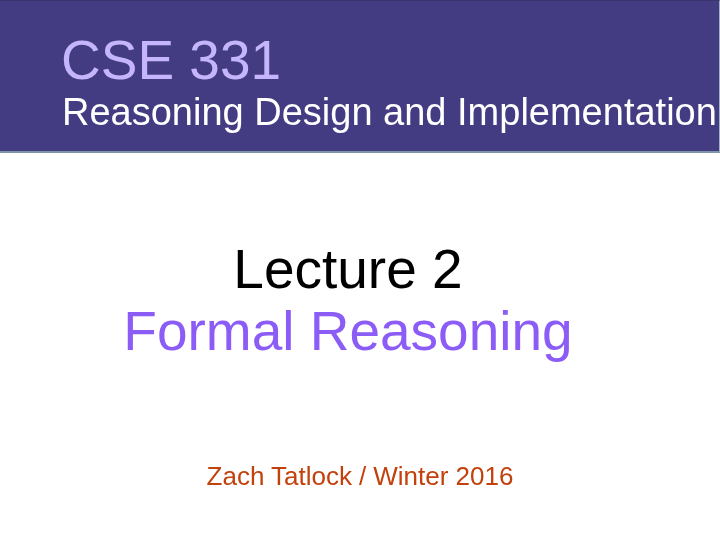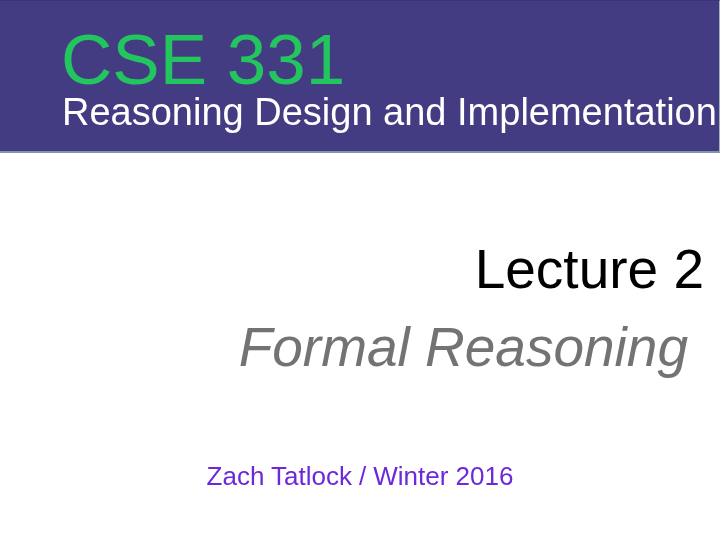--- a/index.html
+++ b/index.html
@@ -42,23 +42,23 @@
     top: 0;
     right: 0;
     height: 100%;
   }
 
   .course-code {
     position: absolute;
     left: 0;
     top: 30px;
     margin: 0;
-    color: #22c55e;
+    color: #c4b5fd;
     font-family: "Liberation Sans", sans-serif;
-    font-size: 71px;
+    font-size: 55px;
     font-weight: 400;
     line-height: 58px;
     letter-spacing: 0px;
     white-space: nowrap;
   }
 
   .course-subtitle {
     position: absolute;
     left: 1px;
     top: 90px;
@@ -68,56 +68,55 @@
     font-size: 38px;
     font-weight: 400;
     line-height: 42px;
     letter-spacing: 0px;
     white-space: nowrap;
   }
 
   
   .lecture-block {
     position: absolute;
-    left: 8px;
+    left: 0;
     top: 238px;
     width: 696px;
-    text-align: right;
+    text-align: center;
   }
 
   .lecture-number {
     margin: 0;
     color: #000000;
     font-family: "Liberation Sans", sans-serif;
     font-size: 55px;
     font-weight: 400;
     font-style: normal;
     line-height: 62px;
     white-space: nowrap;
   }
 
   .lecture-topic {
-    margin: 16px;
-    color: #737373;
+    margin: 0;
+    color: #8b5cf6;
     font-family: "Liberation Sans", sans-serif;
     font-size: 55px;
     font-weight: 400;
-    font-style: italic;
     line-height: 62px;
     white-space: nowrap;
   }
 
   
   .byline {
     position: absolute;
     left: 0;
     top: 461px;
     width: 720px;
     text-align: center;
-    color: #6d28d9;
+    color: #c2410c;
     font-family: "Liberation Sans", sans-serif;
     font-size: 26px;
     font-weight: 400;
     line-height: 30px;
     white-space: nowrap;
   }
 
   .byline .sep {
     display: inline-block;
     padding: 0 7px;

